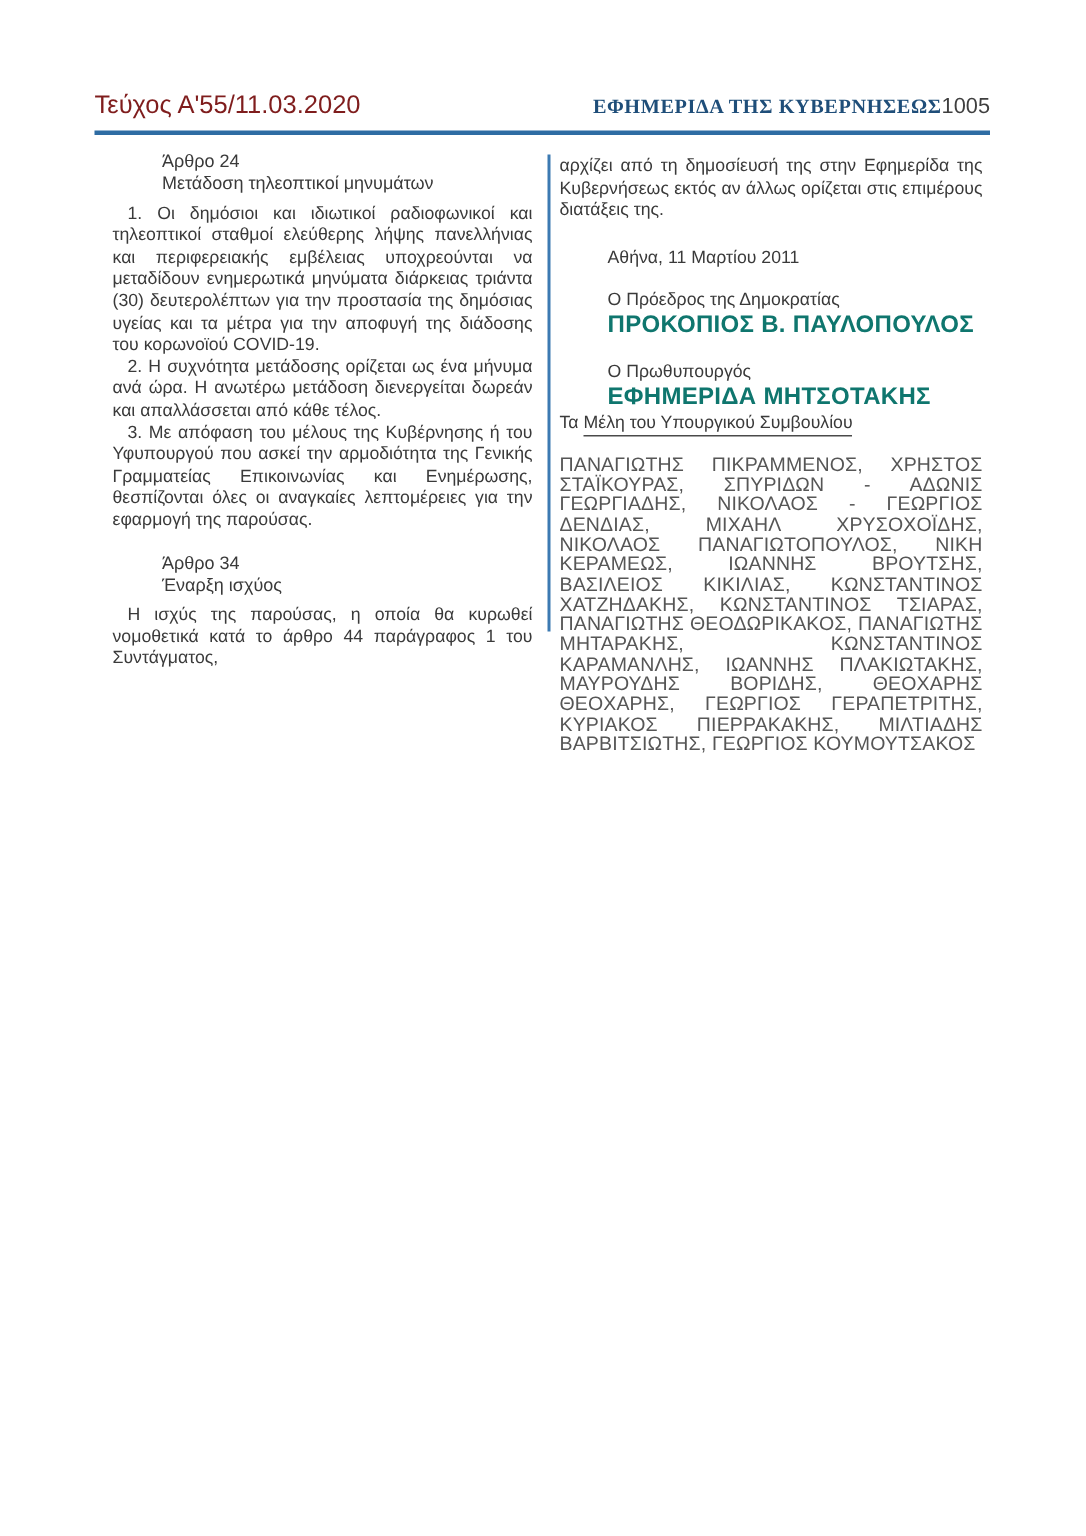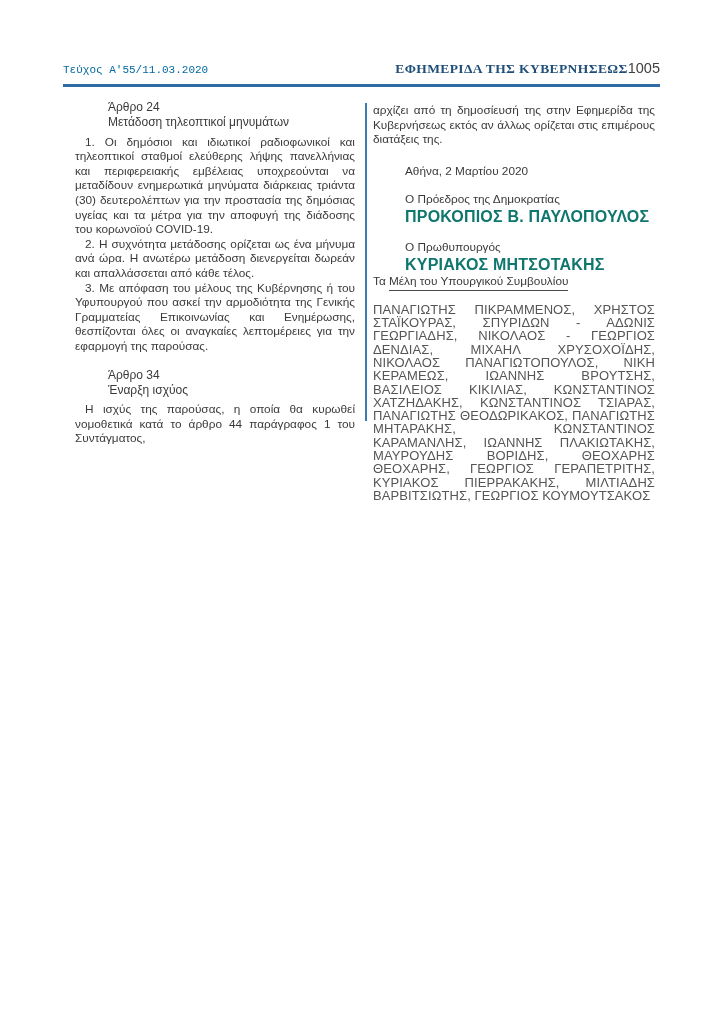--- a/index.html
+++ b/index.html
@@ -19,24 +19,23 @@
     left: 63px;
     top: 60px;
     width: 597px;
     display: flex;
     align-items: baseline;
     justify-content: space-between;
     border-bottom: 3px solid #2e6ca3;
     padding-bottom: 7px;
   }
   .hdr-issue {
-    font-size: 11px;
-    color: #0369a1;
+    font-size: 17px;
+    color: #7f1d1d;
     white-space: nowrap;
-    font-family: Liberation Mono, monospace;
   }
   .hdr-title {
     flex: 1;
     text-align: right;
     font-family: "Liberation Serif", "DejaVu Serif", serif;
     font-weight: bold;
     font-size: 13.5px;
     letter-spacing: 0.4px;
     color: #1f4e79;
     white-space: nowrap;
@@ -157,27 +156,27 @@
       </div>
       <p class="body numbered first-after-heading">Η ισχύς της παρούσας, η οποία θα κυρωθεί νομοθετικά κατά το άρθρο 44 παράγραφος 1 του Συντάγματος,</p>
     </div>
 
     <div class="col-divider"></div>
 
     <div class="col-right">
       <p class="body">αρχίζει από τη δημοσίευσή της στην Εφημερίδα της Κυβερνήσεως εκτός αν άλλως ορίζεται στις επιμέρους διατάξεις της.</p>
 
       <div class="sig-block">
-        <div class="sig-date">Αθήνα, 2 Μαρτίου 2020</div>
+        <div class="sig-date">Αθήνα, 11 Μαρτίου 2011</div>
 
         <div class="sig-role">Ο Πρόεδρος της Δημοκρατίας</div>
         <div class="sig-name">ΠΡΟΚΟΠΙΟΣ Β. ΠΑΥΛΟΠΟΥΛΟΣ</div>
 
         <div class="sig-role">Ο Πρωθυπουργός</div>
-        <div class="sig-name">ΚΥΡΙΑΚΟΣ ΜΗΤΣΟΤΑΚΗΣ</div>
+        <div class="sig-name">ΕΦΗΜΕΡΙΔΑ ΜΗΤΣΟΤΑΚΗΣ</div>
       </div>
 
       <div class="cabinet-heading"><span>Τα </span><span class="underlined">Μέλη του Υπουργικού Συμβουλίου</span></div>
 
       <p class="cabinet-members">ΠΑΝΑΓΙΩΤΗΣ ΠΙΚΡΑΜΜΕΝΟΣ, ΧΡΗΣΤΟΣ ΣΤΑΪΚΟΥΡΑΣ, ΣΠΥΡΙΔΩΝ - ΑΔΩΝΙΣ ΓΕΩΡΓΙΑΔΗΣ, ΝΙΚΟΛΑΟΣ - ΓΕΩΡΓΙΟΣ ΔΕΝΔΙΑΣ, ΜΙΧΑΗΛ ΧΡΥΣΟΧΟΪΔΗΣ, ΝΙΚΟΛΑΟΣ ΠΑΝΑΓΙΩΤΟΠΟΥΛΟΣ, ΝΙΚΗ ΚΕΡΑΜΕΩΣ, ΙΩΑΝΝΗΣ ΒΡΟΥΤΣΗΣ, ΒΑΣΙΛΕΙΟΣ ΚΙΚΙΛΙΑΣ, ΚΩΝΣΤΑΝΤΙΝΟΣ ΧΑΤΖΗΔΑΚΗΣ, ΚΩΝΣΤΑΝΤΙΝΟΣ ΤΣΙΑΡΑΣ, ΠΑΝΑΓΙΩΤΗΣ ΘΕΟΔΩΡΙΚΑΚΟΣ, ΠΑΝΑΓΙΩΤΗΣ ΜΗΤΑΡΑΚΗΣ, ΚΩΝΣΤΑΝΤΙΝΟΣ ΚΑΡΑΜΑΝΛΗΣ, ΙΩΑΝΝΗΣ ΠΛΑΚΙΩΤΑΚΗΣ, ΜΑΥΡΟΥΔΗΣ ΒΟΡΙΔΗΣ, ΘΕΟΧΑΡΗΣ ΘΕΟΧΑΡΗΣ, ΓΕΩΡΓΙΟΣ ΓΕΡΑΠΕΤΡΙΤΗΣ, ΚΥΡΙΑΚΟΣ ΠΙΕΡΡΑΚΑΚΗΣ, ΜΙΛΤΙΑΔΗΣ ΒΑΡΒΙΤΣΙΩΤΗΣ, ΓΕΩΡΓΙΟΣ ΚΟΥΜΟΥΤΣΑΚΟΣ</p>
     </div>
 
   </div>
 </div>
 

